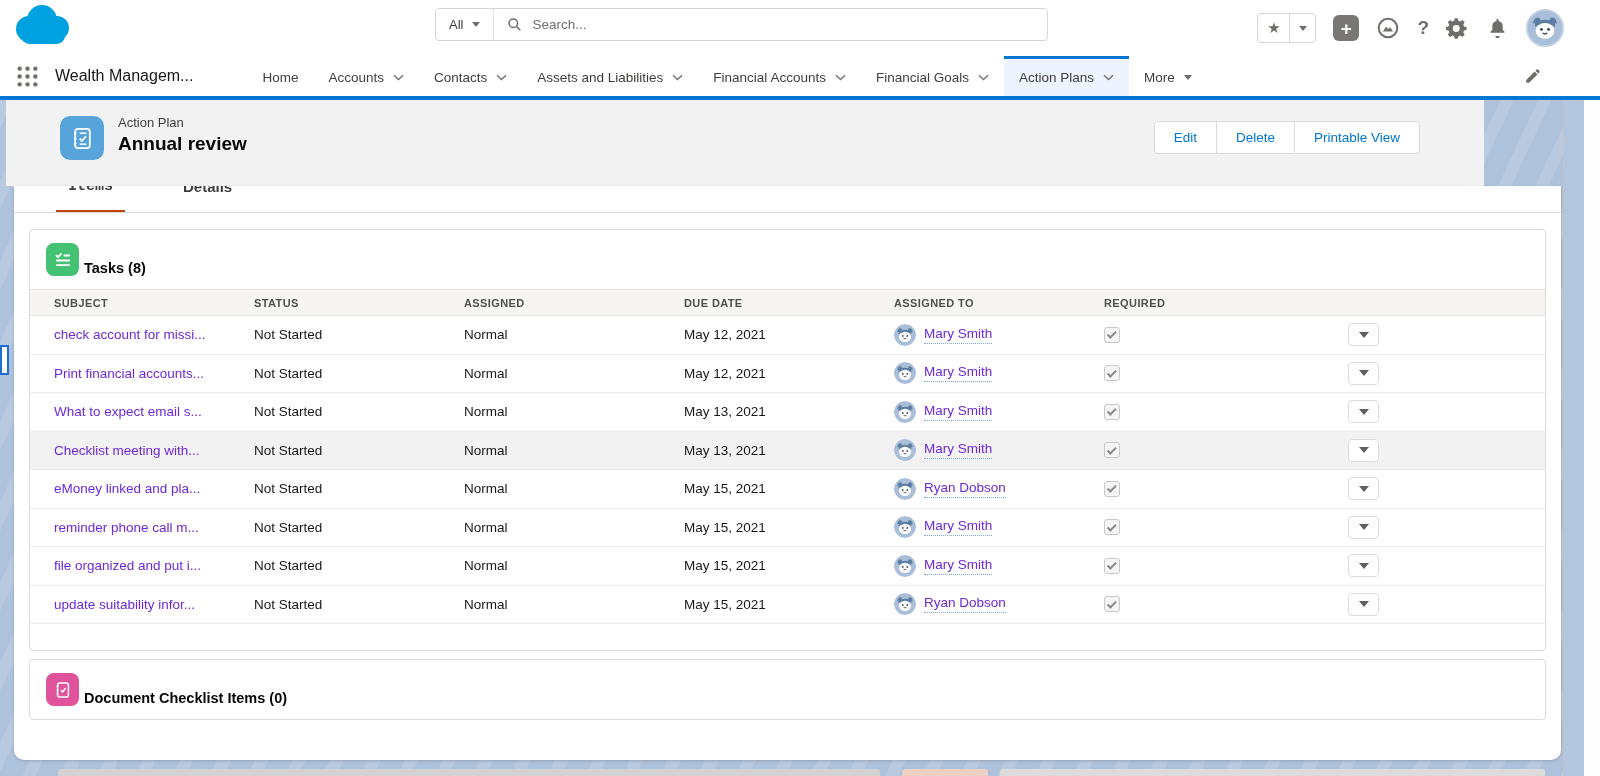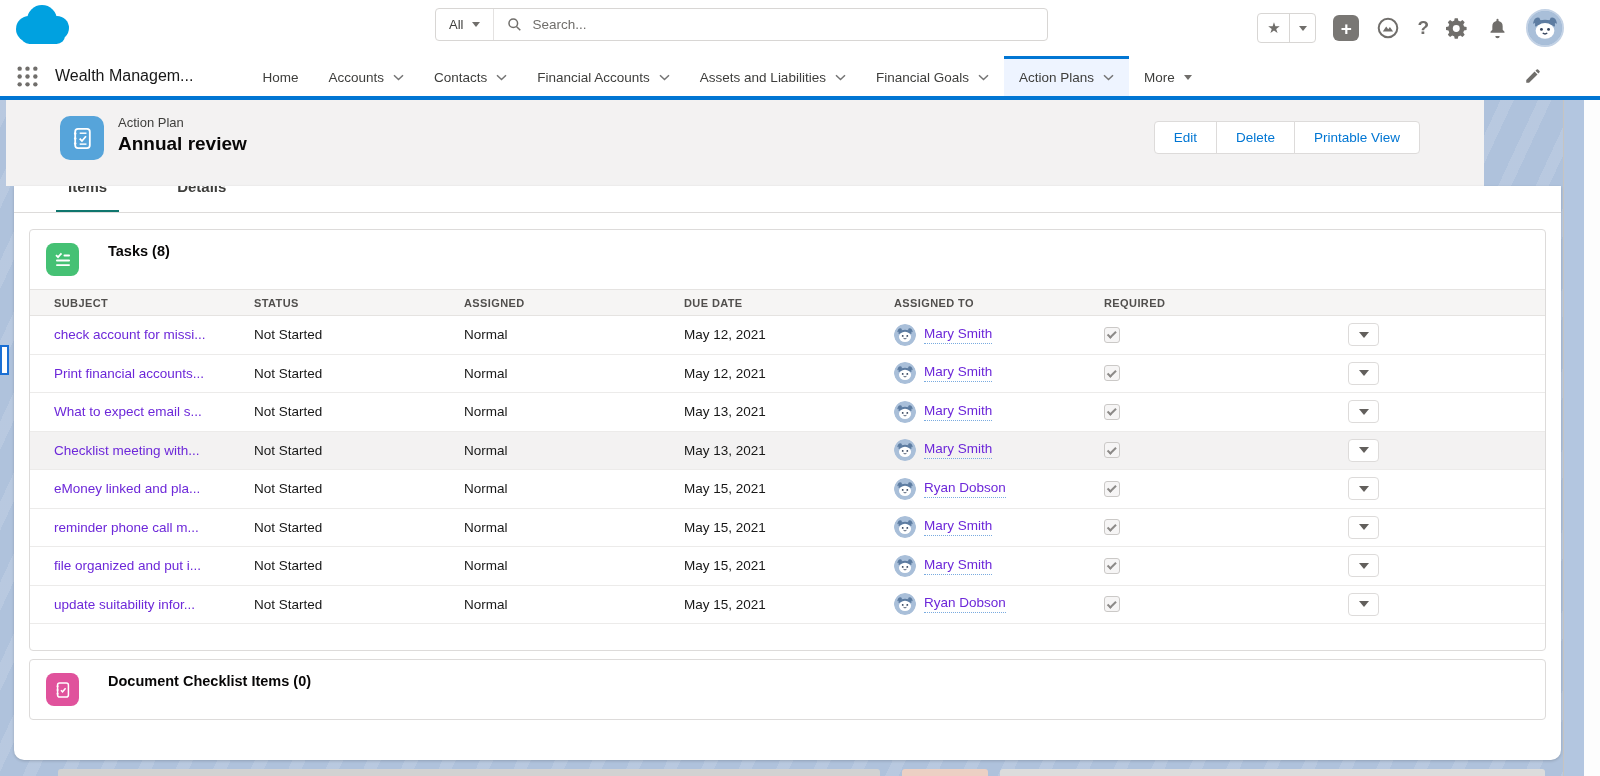--- a/index.html
+++ b/index.html
@@ -49,24 +49,24 @@
   .ph-actions { position:absolute; right:64px; top:21px; display:flex; }
   .ph-btn { height:33px; padding:0 19px; background:#fff; border:1px solid #dddbda; color:#0176d3; font-size:13.5px; display:flex; align-items:center; margin-left:-1px; cursor:pointer; font-family:inherit; }
   .ph-btn:first-child { border-radius:4px 0 0 4px; }
   .ph-btn:last-child { border-radius:0 4px 4px 0; }
 
   
   .panel { position:absolute; top:186px; left:14px; width:1547px; height:574px; background:#fff; border-radius:0 0 10px 10px; box-shadow:0 1px 3px rgba(0,0,0,.18); }
   .tabs { position:relative; height:27px; overflow:hidden; border-bottom:1px solid #dddbda; padding-left:42px; display:flex; gap:46px; }
   .tab { position:relative; height:27px; padding:0 12px; cursor:pointer; }
   .tab-label { position:relative; top:-8px; display:block; font-size:15px; font-weight:700; color:#3e3e3c; }
-  .tab.selected { border-bottom:3px solid #0f766e; }
+  .tab.selected { border-bottom:3px solid #c2410c;font-family:Liberation Mono, monospace; }
 
   .card { margin:16px 15px 0; border:1px solid #dddbda; border-radius:4px; background:#fff; }
-  .card-header { display:flex; align-items:flex-start; gap:29px; padding:13px 16px; }
+  .card-header { display:flex; align-items:flex-end; gap:5px; padding:13px 16px; }
   .entity-icon { width:33px; height:33px; border-radius:8px; display:flex; align-items:center; justify-content:center; flex:0 0 auto; }
   .entity-icon.green { background:#45c174; }
   .entity-icon.pink { background:#e0529c; }
   .card-title { font-size:14.5px; font-weight:700; color:#080707; }
 
   .tgrid { display:grid; grid-template-columns:224px 210px 220px 210px 210px 213px 1fr; align-items:center; }
   .thead { background:#f6f5f4; border-top:1px solid #e5e3e1; border-bottom:1px solid #e5e3e1; height:27px; }
   .th { font-size:11px; font-weight:700; color:#514f4d; letter-spacing:.4px; }
   .c1 { padding-left:24px; }
   .trow { height:38.5px; border-bottom:1px solid #ecebea; font-size:13.5px; color:#181818; }
@@ -194,27 +194,27 @@
             <path d="M1 1.2l4.5 4.3L10 1.2" fill="none" stroke="#747474" stroke-width="1.5"></path>
           </svg>
         </div>
         <div class="nav-item">
           <span>Contacts</span>
           <svg class="chev" width="11" height="7" viewBox="0 0 11 7">
             <path d="M1 1.2l4.5 4.3L10 1.2" fill="none" stroke="#747474" stroke-width="1.5"></path>
           </svg>
         </div>
         <div class="nav-item">
-          <span>Financial Accounts</span>
+          <span>Assets and Liabilities</span>
           <svg class="chev" width="11" height="7" viewBox="0 0 11 7">
             <path d="M1 1.2l4.5 4.3L10 1.2" fill="none" stroke="#747474" stroke-width="1.5"></path>
           </svg>
         </div>
         <div class="nav-item">
-          <span>Assets and Liabilities</span>
+          <span>Financial Accounts</span>
           <svg class="chev" width="11" height="7" viewBox="0 0 11 7">
             <path d="M1 1.2l4.5 4.3L10 1.2" fill="none" stroke="#747474" stroke-width="1.5"></path>
           </svg>
         </div>
         <div class="nav-item">
           <span>Financial Goals</span>
           <svg class="chev" width="11" height="7" viewBox="0 0 11 7">
             <path d="M1 1.2l4.5 4.3L10 1.2" fill="none" stroke="#747474" stroke-width="1.5"></path>
           </svg>
         </div>

